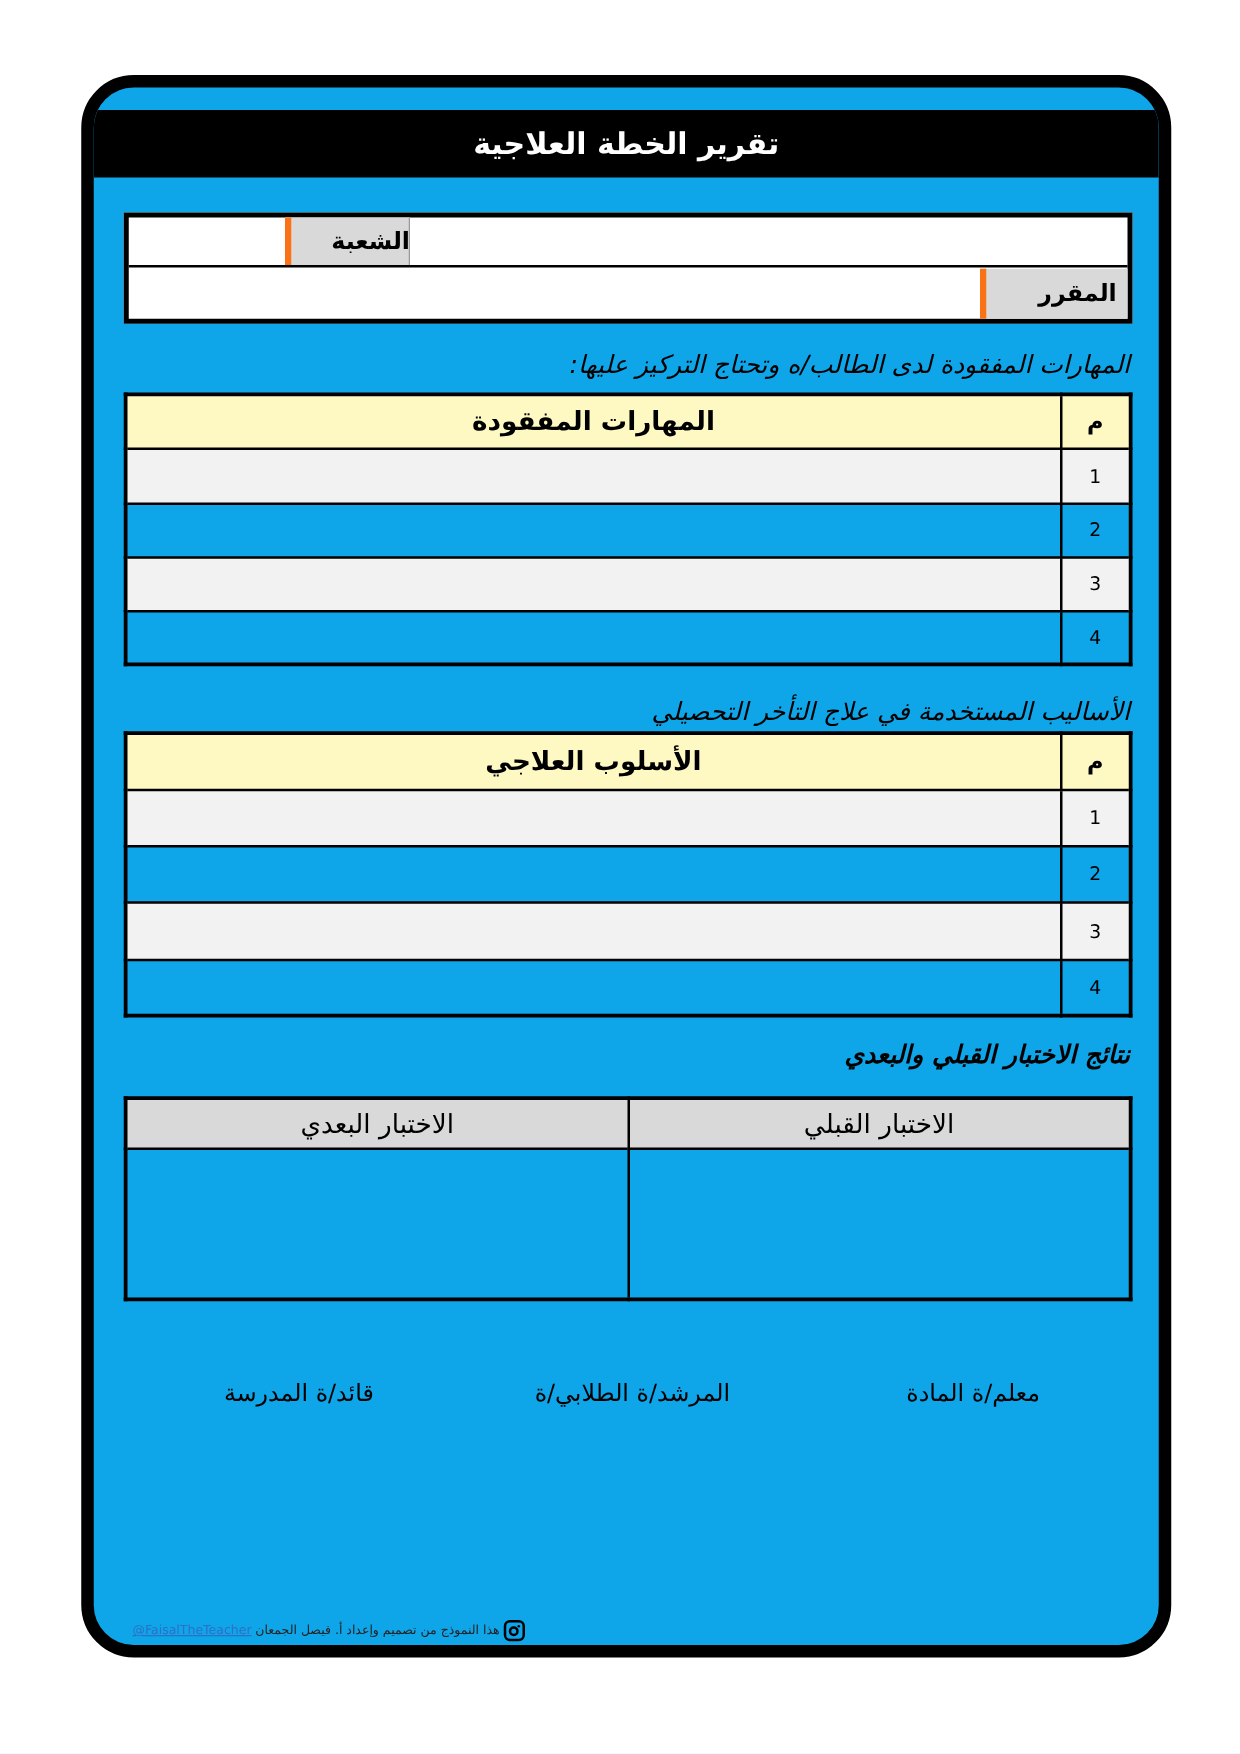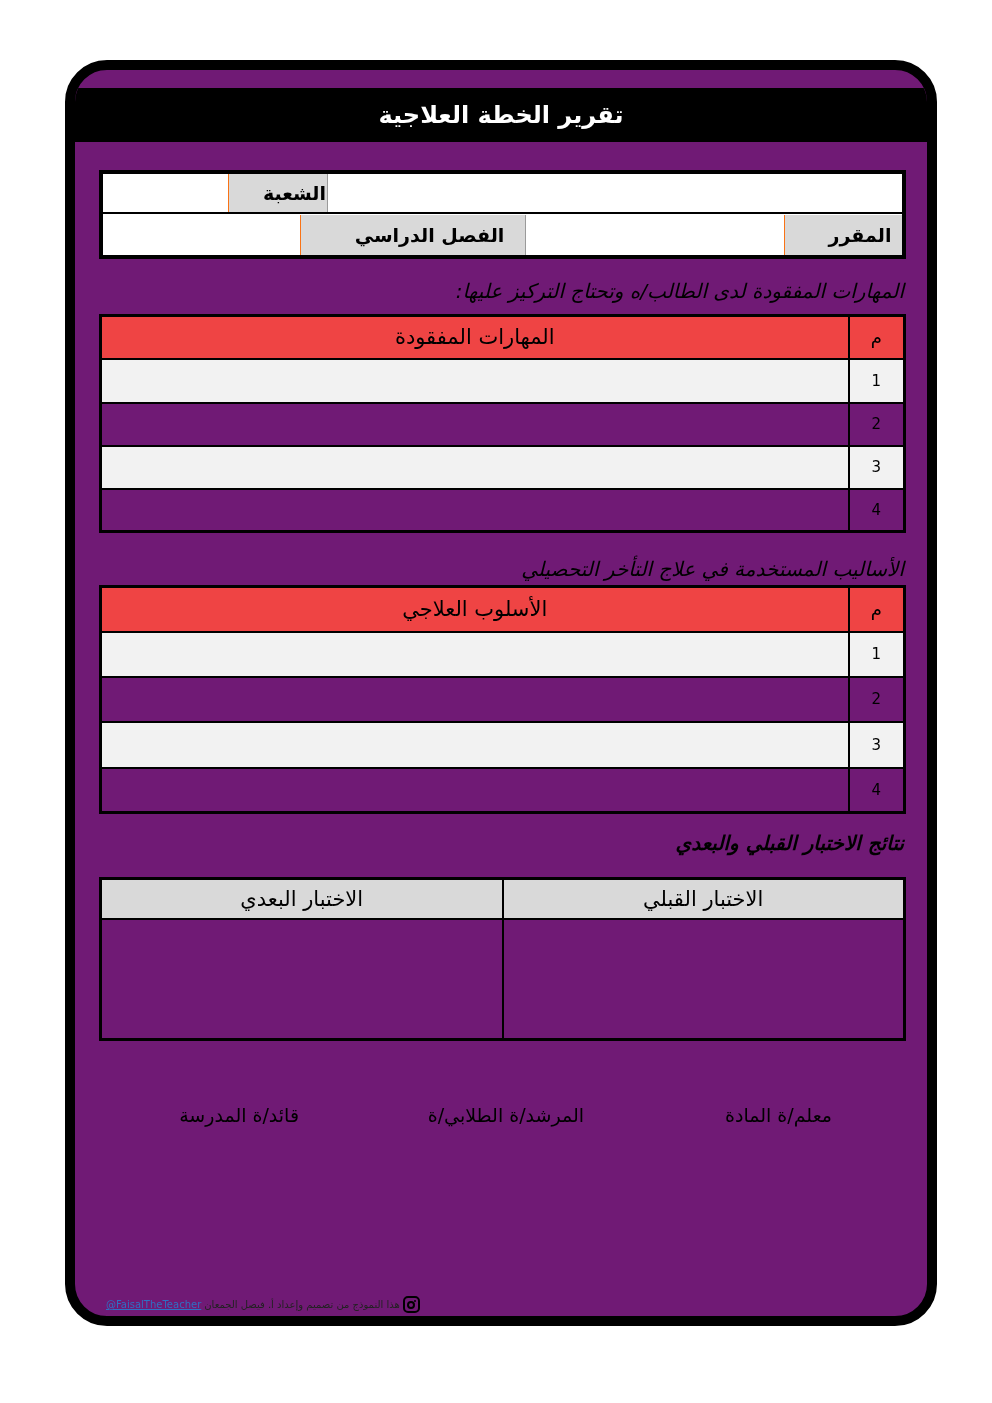--- a/index.html
+++ b/index.html
@@ -1,46 +1,46 @@
 <!DOCTYPE html>
 <html><head>
   <meta charset="utf-8">
   <style>
     * { box-sizing: border-box; margin: 0; padding: 0; }
     html, body { width: 992px; height: 1403px; background: #ffffff; overflow: hidden; }
     body { position: relative; font-family: "DejaVu Sans", sans-serif; color: #000; }
 
     .frame {
       position: absolute; left: 65px; top: 60px; width: 872px; height: 1266px;
-      border: 10px solid #000; border-radius: 42px; background: #701a75; overflow: hidden;
+      border: 10px solid #000; border-radius: 42px; background: #0ea5e9; overflow: hidden;
     }
     .title-bar {
       position: absolute; left: 0; right: 0; top: 18px; height: 54px; background: #000;
       display: flex; align-items: center; justify-content: center;
     }
     .title-bar span { color: #fff; font-size: 24px; font-weight: bold; direction: rtl; }
 
     
     .info {
       position: absolute; left: 99px; top: 170px; width: 807px; height: 89px;
       border: 4px solid #000; background: #fff;
     }
     .info .row { position: absolute; left: 0; right: 0; height: 40px; }
     .info .r1 { top: 0; border-bottom: 2px solid #000; }
     .info .r2 { top: 41px; }
     .cell { position: absolute; top: 0; height: 100%; display: flex; align-items: center; justify-content: center;
             font-size: 19px; font-weight: bold; direction: rtl; }
-    .lbl { background: #d9d9d9; border-left: 1px solid #f97316; border-right: 1px solid #9a9a9a; padding-left: 33px; }
+    .lbl { background: #d9d9d9; border-left: 5px solid #f97316; border-right: 1px solid #9a9a9a; padding-left: 33px; }
 
     .section-h { position: absolute; right: 88px; font-size: 20px; direction: rtl; white-space: nowrap; font-style: italic; }
     .section-h.bold { font-weight: bold; }
 
     table.list { position: absolute; left: 99px; width: 807px; border-collapse: collapse; border: 3px solid #000; direction: rtl; }
     table.list th, table.list td { border: 2px solid #000; }
-    table.list th { background: #ef4444; font-weight: normal; font-size: 21px; }
+    table.list th { background: #fef9c3; font-weight: bold; font-size: 21px; }
     table.list td.num { width: 56px; text-align: center; font-size: 15px; }
     table.list th.num { width: 56px; font-size: 18px; }
     table.list tr.shade td { background: #f2f2f2; }
 
     table.tests { position: absolute; left: 99px; top: 877px; width: 807px; border-collapse: collapse; border: 3px solid #000; direction: rtl; }
     table.tests th, table.tests td { border: 2px solid #000; width: 50%; }
     table.tests th { background: #d9d9d9; font-weight: normal; font-size: 21px; height: 40px; }
     table.tests td { height: 121px; }
 
     .sig { position: absolute; top: 1104px; font-size: 19px; direction: rtl; white-space: nowrap; }
@@ -63,21 +63,20 @@
 
 <div class="info">
   <div class="row r1">
     <div class="cell" style="right:191px; width:380px;"></div>
     <div class="cell lbl" style="right:574px; width:100px;">الشعبة</div>
     <div class="cell" style="right:675px; width:125px;"></div>
   </div>
   <div class="row r2">
     <div class="cell lbl" style="right:0; width:118px; border-right:none;">المقرر</div>
     <div class="cell" style="right:99px; width:276px;"></div>
-    <div class="cell lbl" style="right:376px; width:226px;">الفصل الدراسي</div>
     <div class="cell" style="right:603px; width:197px;"></div>
   </div>
 </div>
 
 <div class="section-h" style="top:279px;">المهارات المفقودة لدى الطالب/ه وتحتاج التركيز عليها:</div>
 <table class="list" style="top:314px;">
   <tbody>
       <tr style="height:43px;">
     <th class="num">م</th>
     <th>المهارات المفقودة</th>

